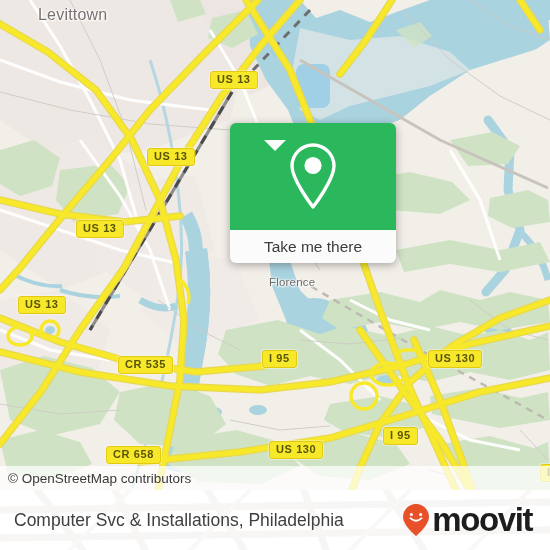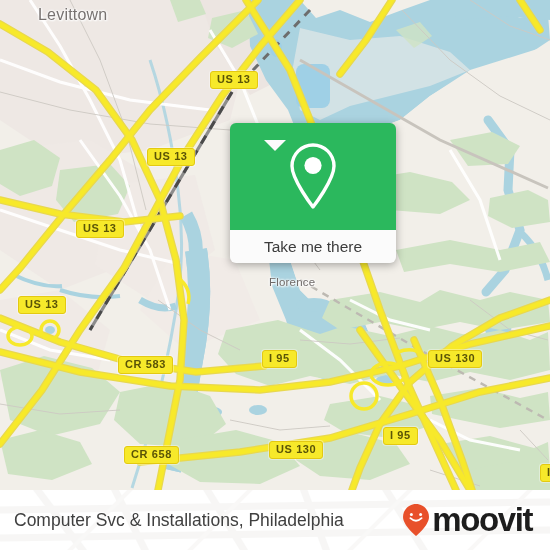--- a/index.html
+++ b/index.html
@@ -334,39 +334,42 @@
       </g>
     </svg>
 
     <div class="place-label" style="left:38px; top:6px;">Levittown</div>
     <div class="place-label small" style="left:253px; top:276px;margin-left:16px;">Florence</div>
 
     <div class="shield" style="left:210px; top:71px;">US 13</div>
     <div class="shield" style="left:147px; top:148px;">US 13</div>
     <div class="shield" style="left:76px;  top:220px;">US 13</div>
     <div class="shield" style="left:18px;  top:296px;">US 13</div>
-    <div class="shield" style="left:118px; top:356px;">CR 583</div>
-    <div class="shield" style="left:124px; top:446px;">CR 658</div>
+    <div class="shield" style="left:118px; top:356px;">CR 535</div>
+    <div class="shield" style="left:106px; top:446px;">CR 658</div>
     <div class="shield" style="left:262px; top:350px;">I 95</div>
     <div class="shield" style="left:428px; top:350px;">US 130</div>
     <div class="shield" style="left:269px; top:441px;">US 130</div>
     <div class="shield" style="left:383px; top:427px;">I 95</div>
     <div class="shield" style="left:540px; top:464px;">I</div>
 
     <div id="popup">
       <div id="popup-green">
         <svg width="56" height="72" viewBox="0 0 56 72">
           <path d="M28 4 C16.4 4 7 13.4 7 25 C7 39 28 66 28 66 C28 66 49 39 49 25 C49 13.4 39.6 4 28 4 Z" fill="none" stroke="#ffffff" stroke-width="3.4" stroke-linejoin="round"></path>
           <circle cx="28" cy="24.5" r="8.6" fill="#ffffff"></circle>
         </svg>
       </div>
       <div id="popup-button">Take me there</div>
     </div>
     <div id="popup-tail" style="left:275px;"></div>
 
+    <div id="attribution">
+      <span>© OpenStreetMap contributors</span>
+    </div>
   </div>
 
   <div id="bottombar">
     <svg id="bottombar-watermark" viewBox="0 0 550 60">
       <rect x="0" y="0" width="550" height="60" fill="#ffffff"></rect>
       <g stroke="#f0efed" stroke-width="7" fill="none">
         <path d="M30,-10 L90,70"></path>
         <path d="M110,-10 L150,70"></path>
         <path d="M200,-12 L250,70"></path>
         <path d="M300,-10 L330,70"></path>

